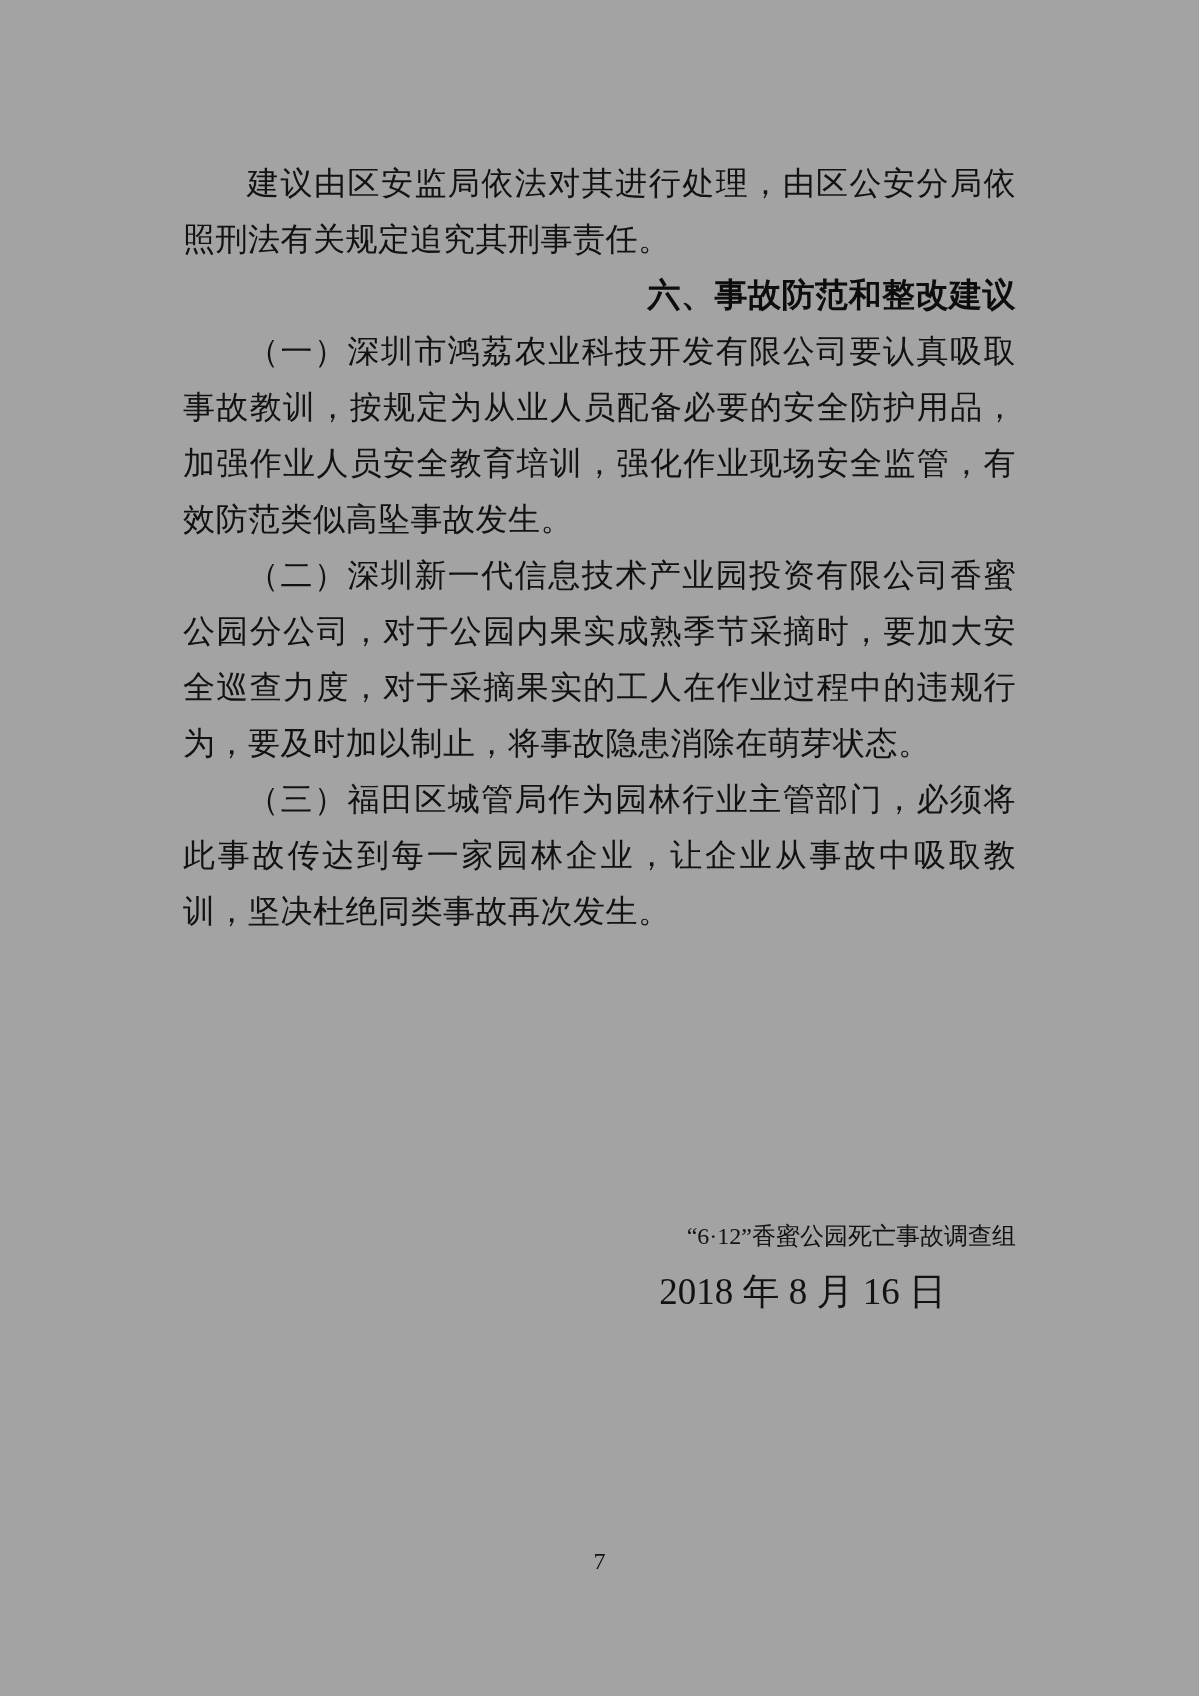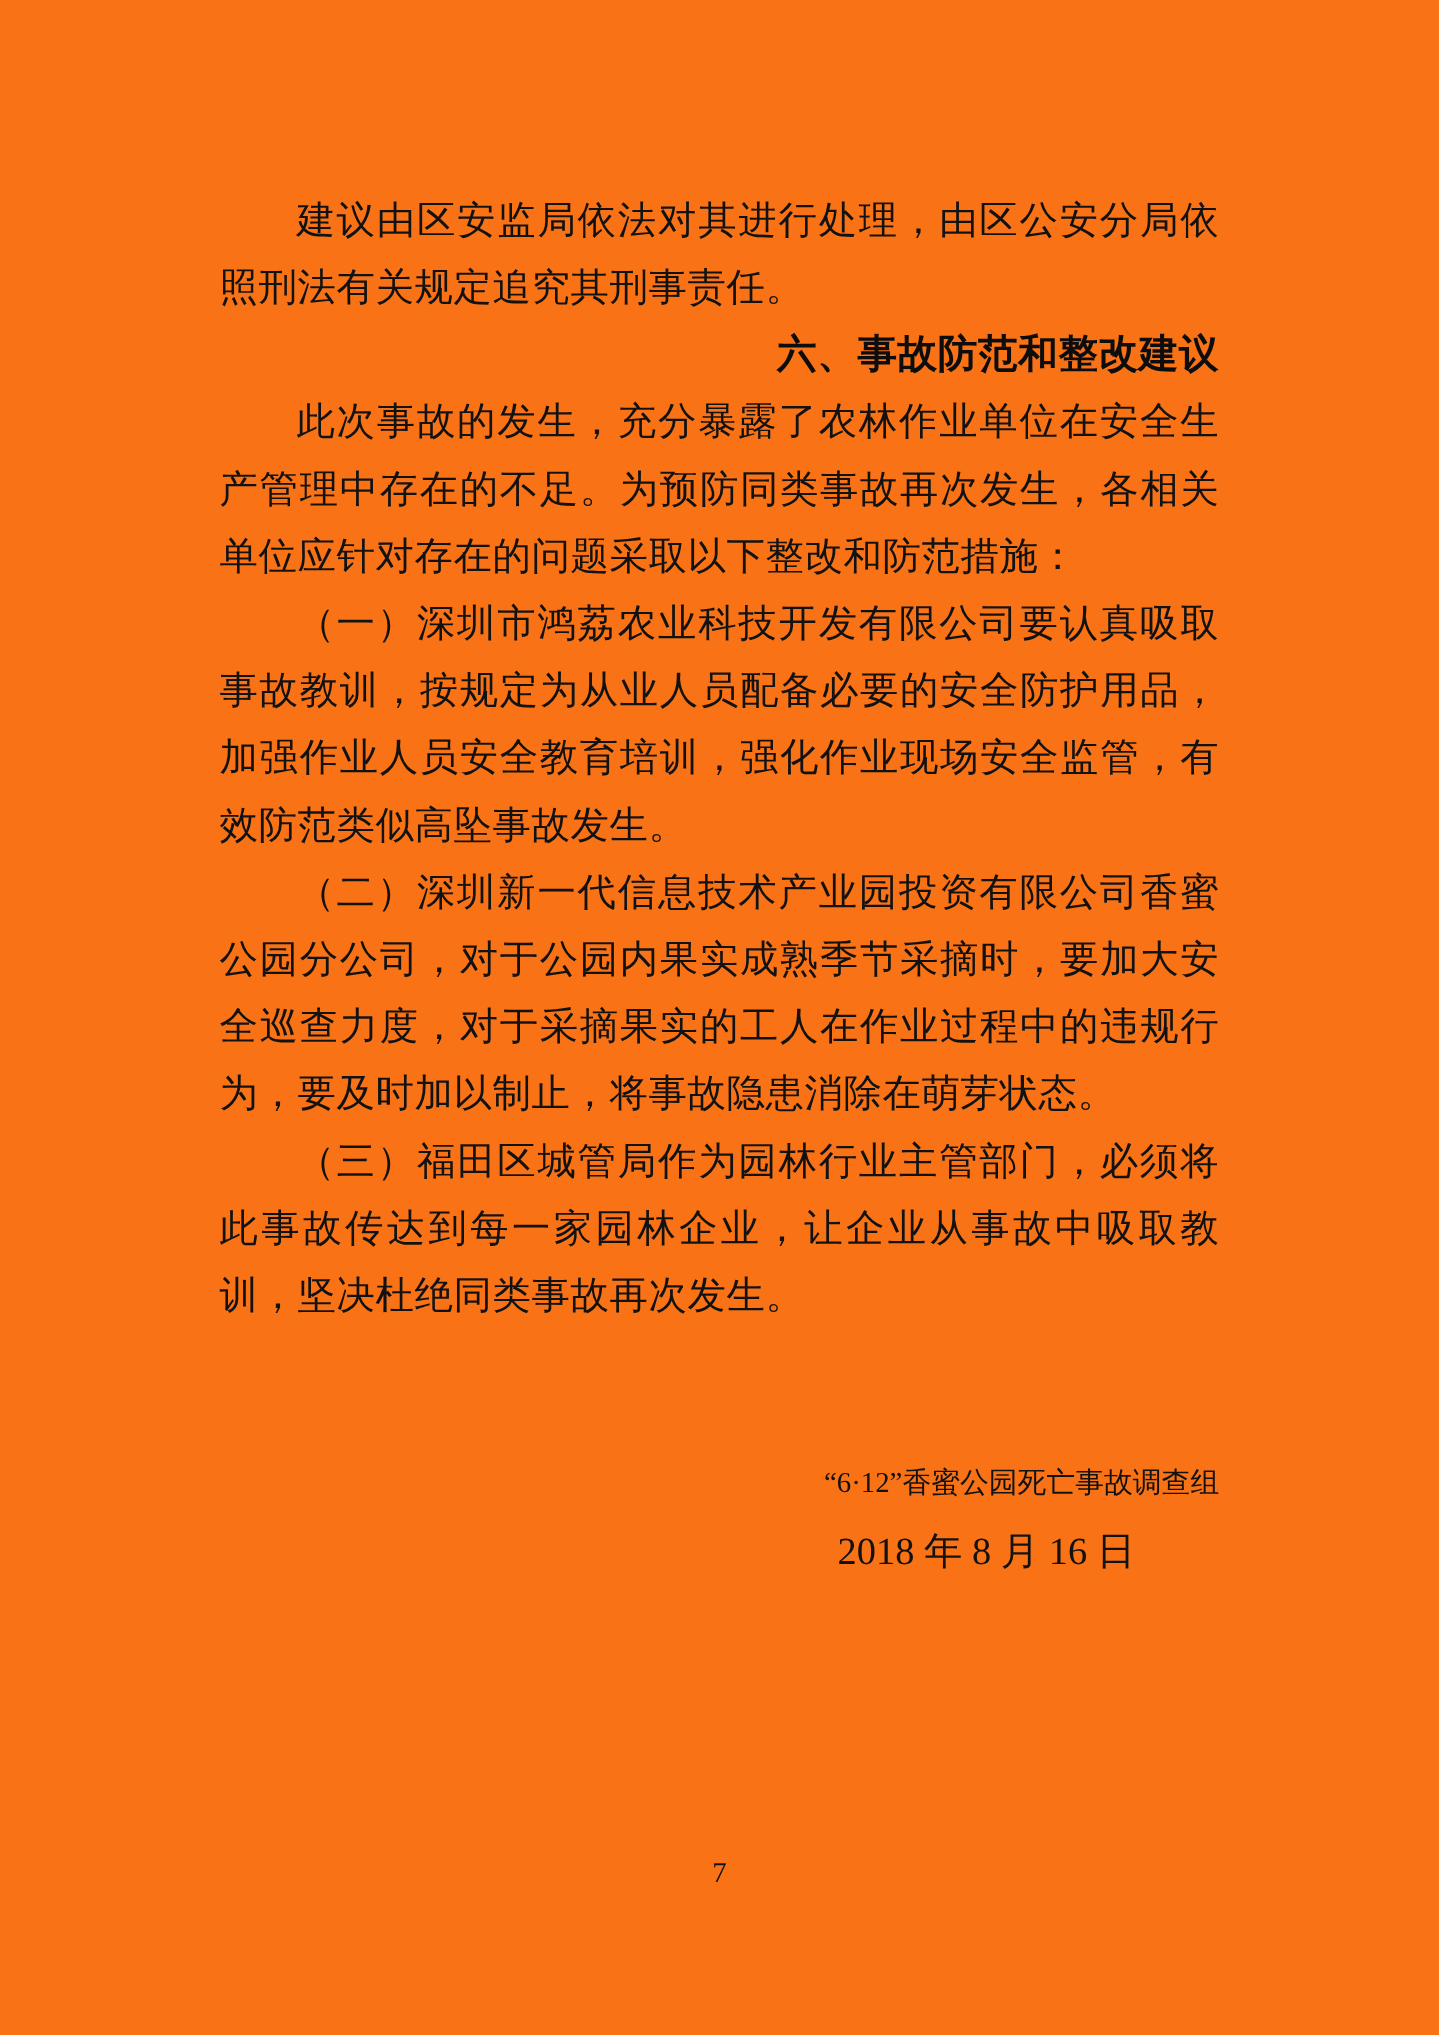--- a/index.html
+++ b/index.html
@@ -4,21 +4,21 @@
 <style>
   html, body {
     margin: 0;
     padding: 0;
     background: #ffffff;
   }
   .page {
     position: relative;
     width: 1199px;
     height: 1696px;
-    background: #f97316;
+    background: #a3a3a3;
     color: #121212;
     overflow: hidden;
     font-family: "Liberation Serif", serif;
   }
   .content {
     position: absolute;
     left: 183px;
     top: 155px;
     width: 833px;
     font-size: 32px;
@@ -52,21 +52,21 @@
     font-size: 24px;
     line-height: 56px;
     text-align: right;
     color: #121212;
   }
   .sig-date {
     position: absolute;
     top: 1264px;
     left: 183px;
     width: 763px;
-    font-size: 32px;
+    font-size: 37px;
     line-height: 56px;
     text-align: right;
     color: #121212;
   }
   .page-number {
     position: absolute;
     top: 1546px;
     left: 0;
     width: 100%;
     text-align: center;
@@ -78,21 +78,20 @@
 </head>
 <body>
 
 <div class="page">
 
   <div class="content">
     <p>建议由区安监局依法对其进行处理，由区公安分局依照刑法有关规定追究其刑事责任。</p>
 
     <h2 class="section-heading">六、事故防范和整改建议</h2>
 
-    <p>此次事故的发生，充分暴露了农林作业单位在安全生产管理中存在的不足。为预防同类事故再次发生，各相关单位应针对存在的问题采取以下整改和防范措施：</p>
 
     <p>（一）深圳市鸿荔农业科技开发有限公司要认真吸取事故教训，按规定为从业人员配备必要的安全防护用品，加强作业人员安全教育培训，强化作业现场安全监管，有效防范类似高坠事故发生。</p>
 
     <p>（二）深圳新一代信息技术产业园投资有限公司香蜜公园分公司，对于公园内果实成熟季节采摘时，要加大安全巡查力度，对于采摘果实的工人在作业过程中的违规行为，要及时加以制止，将事故隐患消除在萌芽状态。</p>
 
     <p>（三）福田区城管局作为园林行业主管部门，必须将此事故传达到每一家园林企业，让企业从事故中吸取教训，坚决杜绝同类事故再次发生。</p>
   </div>
 
   <div class="sig-org">“6·12”香蜜公园死亡事故调查组</div>
 

